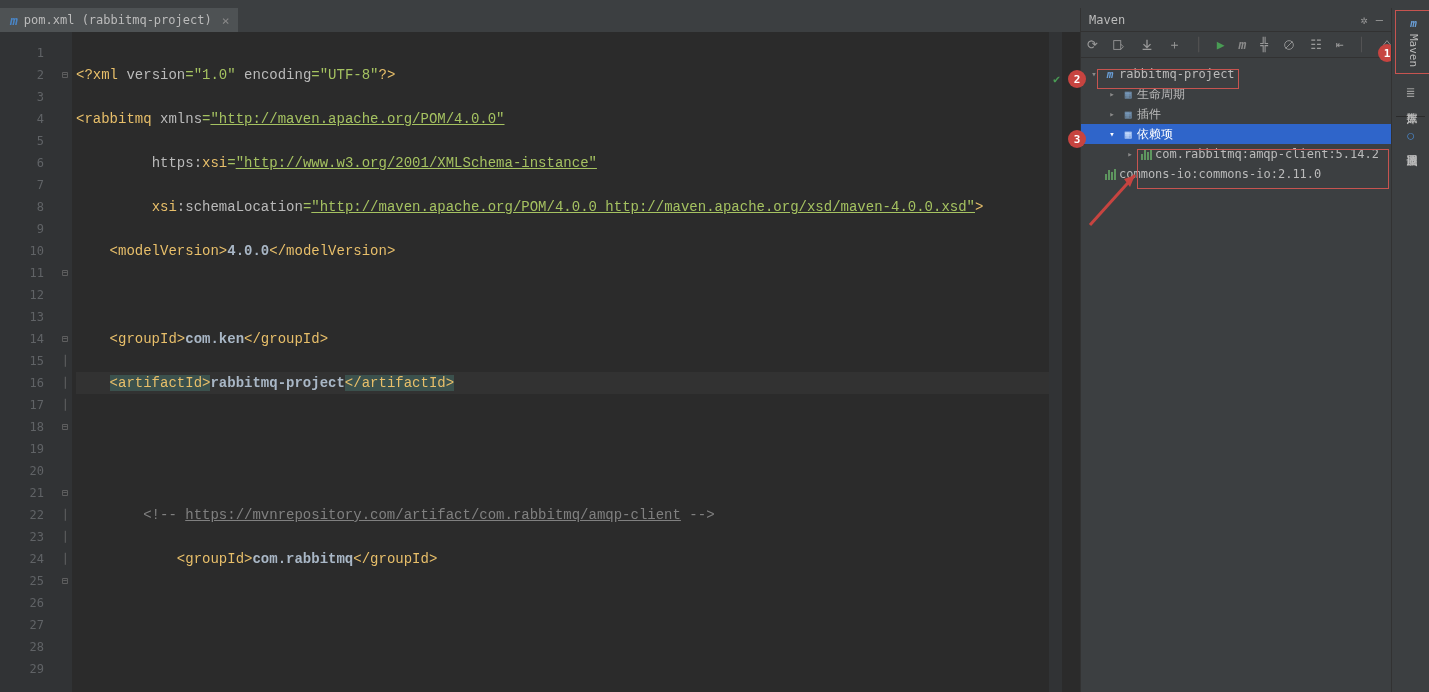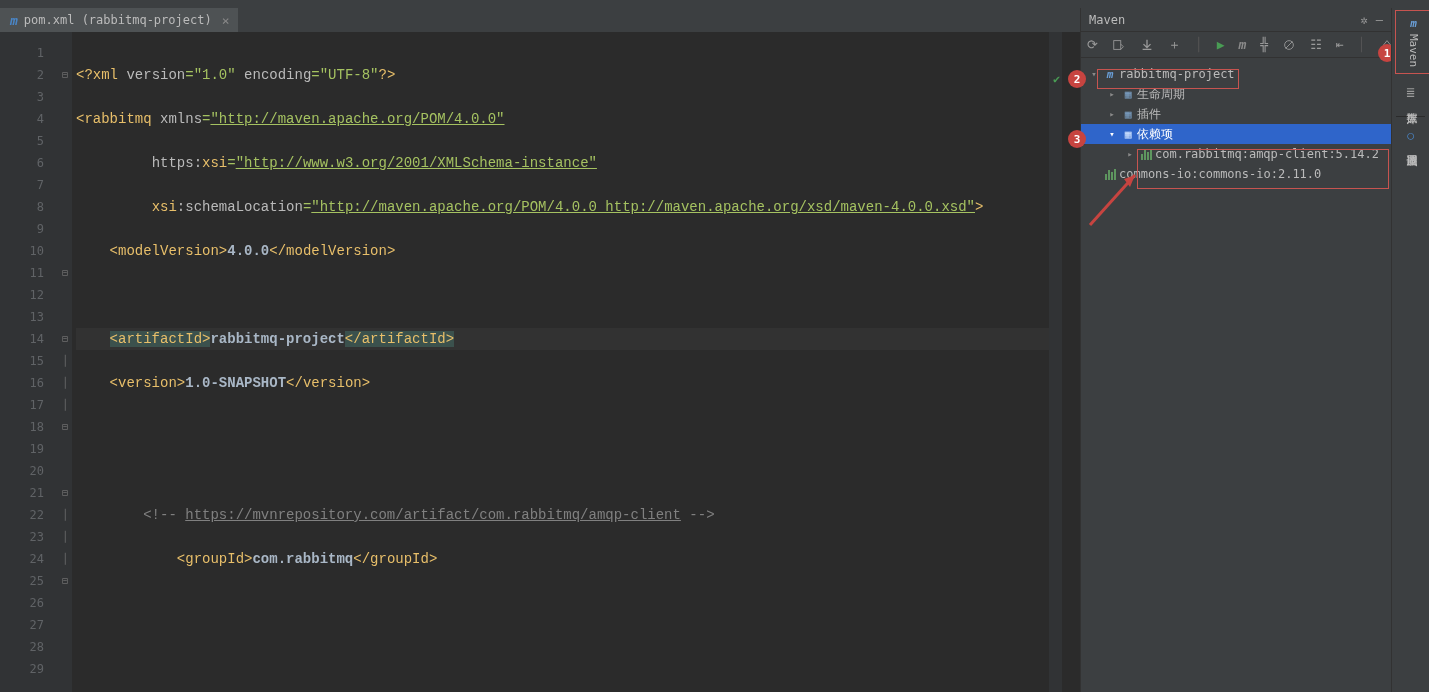--- a/index.html
+++ b/index.html
@@ -131,22 +131,22 @@
       <div>&nbsp;</div>
       <div>&nbsp;</div>
   </div>
   <div class="code">
 <div class="code-row"><span class="tag-br">&lt;?</span><span class="tag-br">xml</span> <span class="attr">version</span><span class="attr-v">=</span><span class="attr-v">"1.0"</span> <span class="attr">encoding</span><span class="attr-v">=</span><span class="attr-v">"UTF-8"</span><span class="tag-br">?&gt;</span></div>
 <div class="code-row"><span class="tag-br">&lt;</span><span class="tag-br">rabbitmq</span> <span class="attr">xmlns</span><span class="attr-v">=</span><span class="attr-v u">"http://maven.apache.org/POM/4.0.0"</span></div>
 <div class="code-row">         <span class="attr">https:</span><span class="tag-br">xsi</span><span class="attr-v">=</span><span class="attr-v u">"http://www.w3.org/2001/XMLSchema-instance"</span></div>
 <div class="code-row">         <span class="tag-br">xsi</span><span class="attr">:schemaLocation</span><span class="attr-v">=</span><span class="attr-v u">"http://maven.apache.org/POM/4.0.0 http://maven.apache.org/xsd/maven-4.0.0.xsd"</span><span class="tag-br">&gt;</span></div>
 <div class="code-row">    <span class="tag-br">&lt;</span><span class="tag-br">modelVersion</span><span class="tag-br">&gt;</span><span class="txt">4.0.0</span><span class="tag-br">&lt;/</span><span class="tag-br">modelVersion</span><span class="tag-br">&gt;</span></div>
 <div class="code-row"></div>
+<div class="code-row">    <span class="tag-br">&lt;</span><span class="tag-br">groupId</span><span class="tag-br">&gt;</span><span class="txt">com.ken</span><span class="tag-br">&lt;/</span><span class="tag-br">groupId</span><span class="tag-br">&gt;</span></div>
 <div class="code-row hl">    <span class="sel-o"><span class="tag-br">&lt;</span><span class="tag-br">artifactId</span><span class="tag-br">&gt;</span></span><span class="txt">rabbitmq-project</span><span class="sel-c"><span class="tag-br">&lt;/</span><span class="tag-br">artifactId</span><span class="tag-br">&gt;</span></span></div>
-<div class="code-row">    <span class="tag-br">&lt;</span><span class="tag-br">version</span><span class="tag-br">&gt;</span><span class="txt">1.0-SNAPSHOT</span><span class="tag-br">&lt;/</span><span class="tag-br">version</span><span class="tag-br">&gt;</span></div>
 <div class="code-row"></div>
 <div class="code-row"></div>
 <div class="code-row">        <span class="cmt"><span>&lt;!-- </span><span class="u">https://mvnrepository.com/artifact/com.rabbitmq/amqp-client</span><span> --&gt;</span></span></div>
 <div class="code-row">            <span class="tag-br">&lt;</span><span class="tag-br">groupId</span><span class="tag-br">&gt;</span><span class="txt">com.rabbitmq</span><span class="tag-br">&lt;/</span><span class="tag-br">groupId</span><span class="tag-br">&gt;</span></div>
 
 
 
 
 
 

